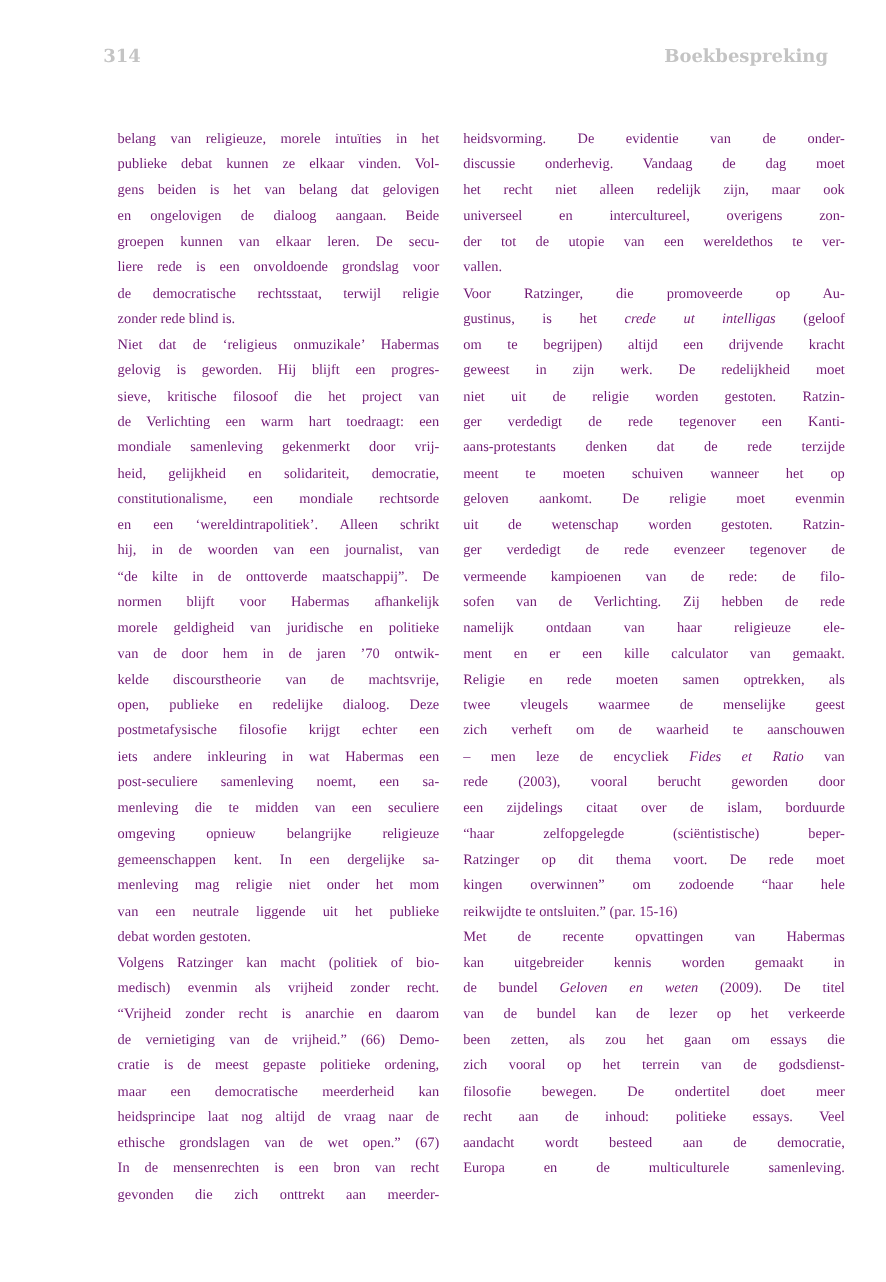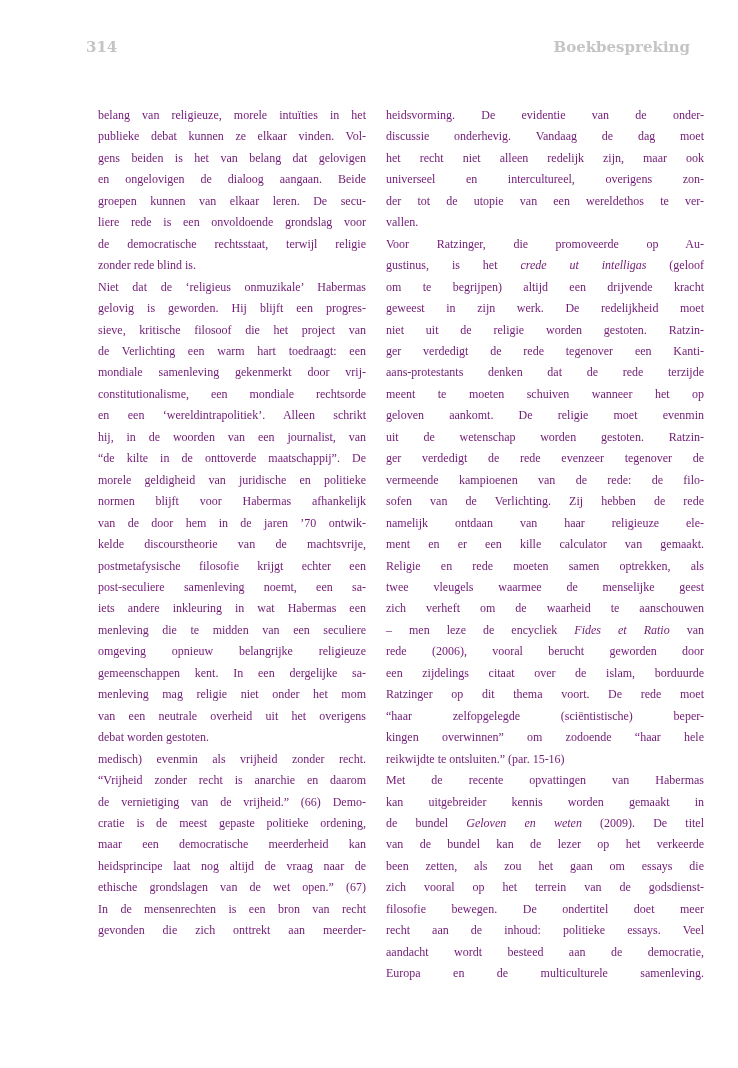--- a/index.html
+++ b/index.html
@@ -42,37 +42,40 @@
       <span class="line">en ongelovigen de dialoog aangaan. Beide</span>
       <span class="line">groepen kunnen van elkaar leren. De secu-</span>
       <span class="line">liere rede is een onvoldoende grondslag voor</span>
       <span class="line">de democratische rechtsstaat, terwijl religie</span>
       <span class="line last">zonder rede blind is.</span>
       <span class="line">Niet dat de ‘religieus onmuzikale’ Habermas</span>
       <span class="line">gelovig is geworden. Hij blijft een progres-</span>
       <span class="line">sieve, kritische filosoof die het project van</span>
       <span class="line">de Verlichting een warm hart toedraagt: een</span>
       <span class="line">mondiale samenleving gekenmerkt door vrij-</span>
+      <span class="line">heid, gelijkheid en solidariteit, democratie,</span>
       <span class="line">constitutionalisme, een mondiale rechtsorde</span>
       <span class="line">en een ‘wereldintrapolitiek’. Alleen schrikt</span>
       <span class="line">hij, in de woorden van een journalist, van</span>
       <span class="line">“de kilte in de onttoverde maatschappij”. De</span>
+      <span class="line">normen blijft voor Habermas afhankelijk</span>
       <span class="line">morele geldigheid van juridische en politieke</span>
-      <span class="line">normen blijft voor Habermas afhankelijk</span>
       <span class="line">van de door hem in de jaren ’70 ontwik-</span>
       <span class="line">kelde discourstheorie van de machtsvrije,</span>
+      <span class="line">open, publieke en redelijke dialoog. Deze</span>
       <span class="line">postmetafysische filosofie krijgt echter een</span>
+      <span class="line">iets andere inkleuring in wat Habermas een</span>
       <span class="line">post-seculiere samenleving noemt, een sa-</span>
-      <span class="line">iets andere inkleuring in wat Habermas een</span>
       <span class="line">menleving die te midden van een seculiere</span>
       <span class="line">omgeving opnieuw belangrijke religieuze</span>
       <span class="line">gemeenschappen kent. In een dergelijke sa-</span>
       <span class="line">menleving mag religie niet onder het mom</span>
-      <span class="line">van een neutrale overheid uit het overigens</span>
+      <span class="line">van een neutrale liggende uit het publieke</span>
       <span class="line last">debat worden gestoten.</span>
+      <span class="line">Volgens Ratzinger kan macht (politiek of bio-</span>
       <span class="line">medisch) evenmin als vrijheid zonder recht.</span>
       <span class="line">“Vrijheid zonder recht is anarchie en daarom</span>
       <span class="line">de vernietiging van de vrijheid.” (66) Demo-</span>
       <span class="line">cratie is de meest gepaste politieke ordening,</span>
       <span class="line">maar een democratische meerderheid kan</span>
       <span class="line">heidsprincipe laat nog altijd de vraag naar de</span>
       <span class="line">ethische grondslagen van de wet open.” (67)</span>
       <span class="line">In de mensenrechten is een bron van recht</span>
       <span class="line">gevonden die zich onttrekt aan meerder-</span>
     </div>
@@ -95,24 +98,24 @@
       <span class="line">uit de wetenschap worden gestoten. Ratzin-</span>
       <span class="line">ger verdedigt de rede evenzeer tegenover de</span>
       <span class="line">vermeende kampioenen van de rede: de filo-</span>
       <span class="line">sofen van de Verlichting. Zij hebben de rede</span>
       <span class="line">namelijk ontdaan van haar religieuze ele-</span>
       <span class="line">ment en er een kille calculator van gemaakt.</span>
       <span class="line">Religie en rede moeten samen optrekken, als</span>
       <span class="line">twee vleugels waarmee de menselijke geest</span>
       <span class="line">zich verheft om de waarheid te aanschouwen</span>
       <span class="line">– men leze de encycliek <em>Fides et Ratio</em> van</span>
-      <span class="line">rede (2006), vooral berucht geworden door</span>
+      <span class="line">rede (2003), vooral berucht geworden door</span>
       <span class="line">een zijdelings citaat over de islam, borduurde</span>
+      <span class="line">“haar zelfopgelegde (sciëntistische) beper-</span>
       <span class="line">Ratzinger op dit thema voort. De rede moet</span>
-      <span class="line">“haar zelfopgelegde (sciëntistische) beper-</span>
       <span class="line">kingen overwinnen” om zodoende “haar hele</span>
       <span class="line last">reikwijdte te ontsluiten.” (par. 15-16)</span>
       <span class="line">Met de recente opvattingen van Habermas</span>
       <span class="line">kan uitgebreider kennis worden gemaakt in</span>
       <span class="line">de bundel <em>Geloven en weten</em> (2009). De titel</span>
       <span class="line">van de bundel kan de lezer op het verkeerde</span>
       <span class="line">been zetten, als zou het gaan om essays die</span>
       <span class="line">zich vooral op het terrein van de godsdienst-</span>
       <span class="line">filosofie bewegen. De ondertitel doet meer</span>
       <span class="line">recht aan de inhoud: politieke essays. Veel</span>

